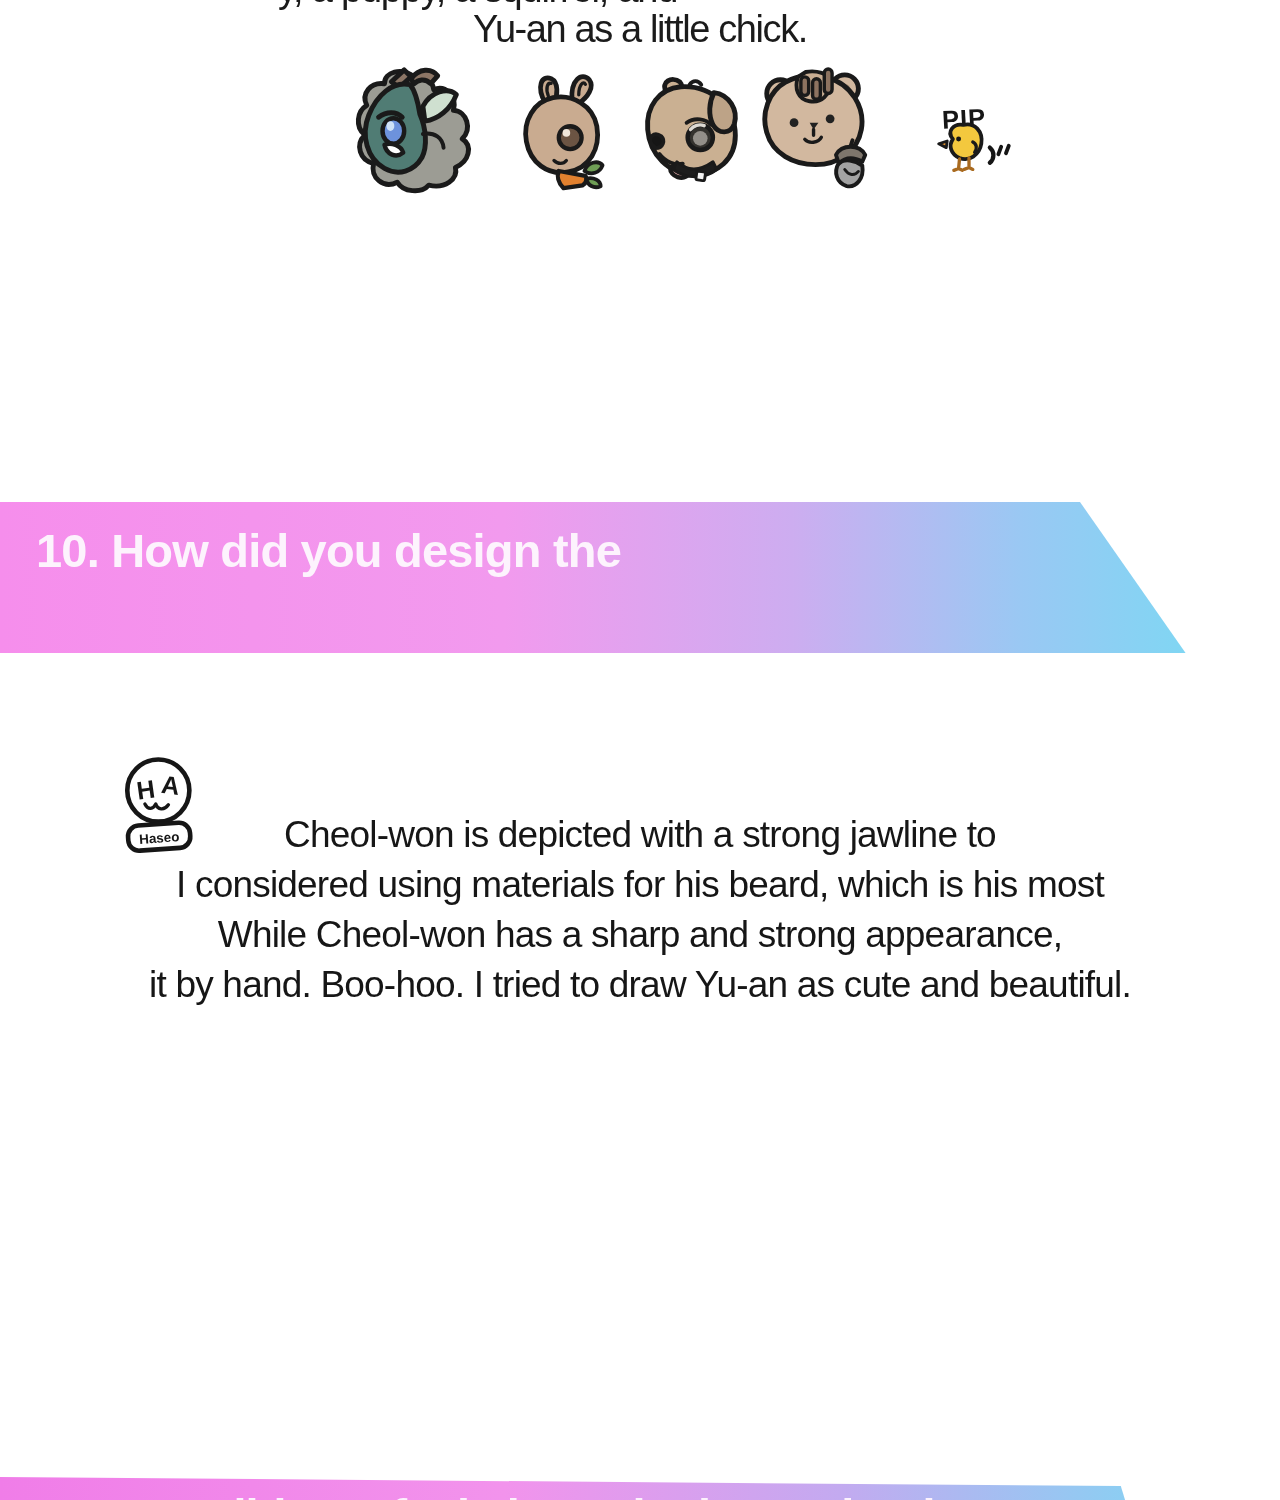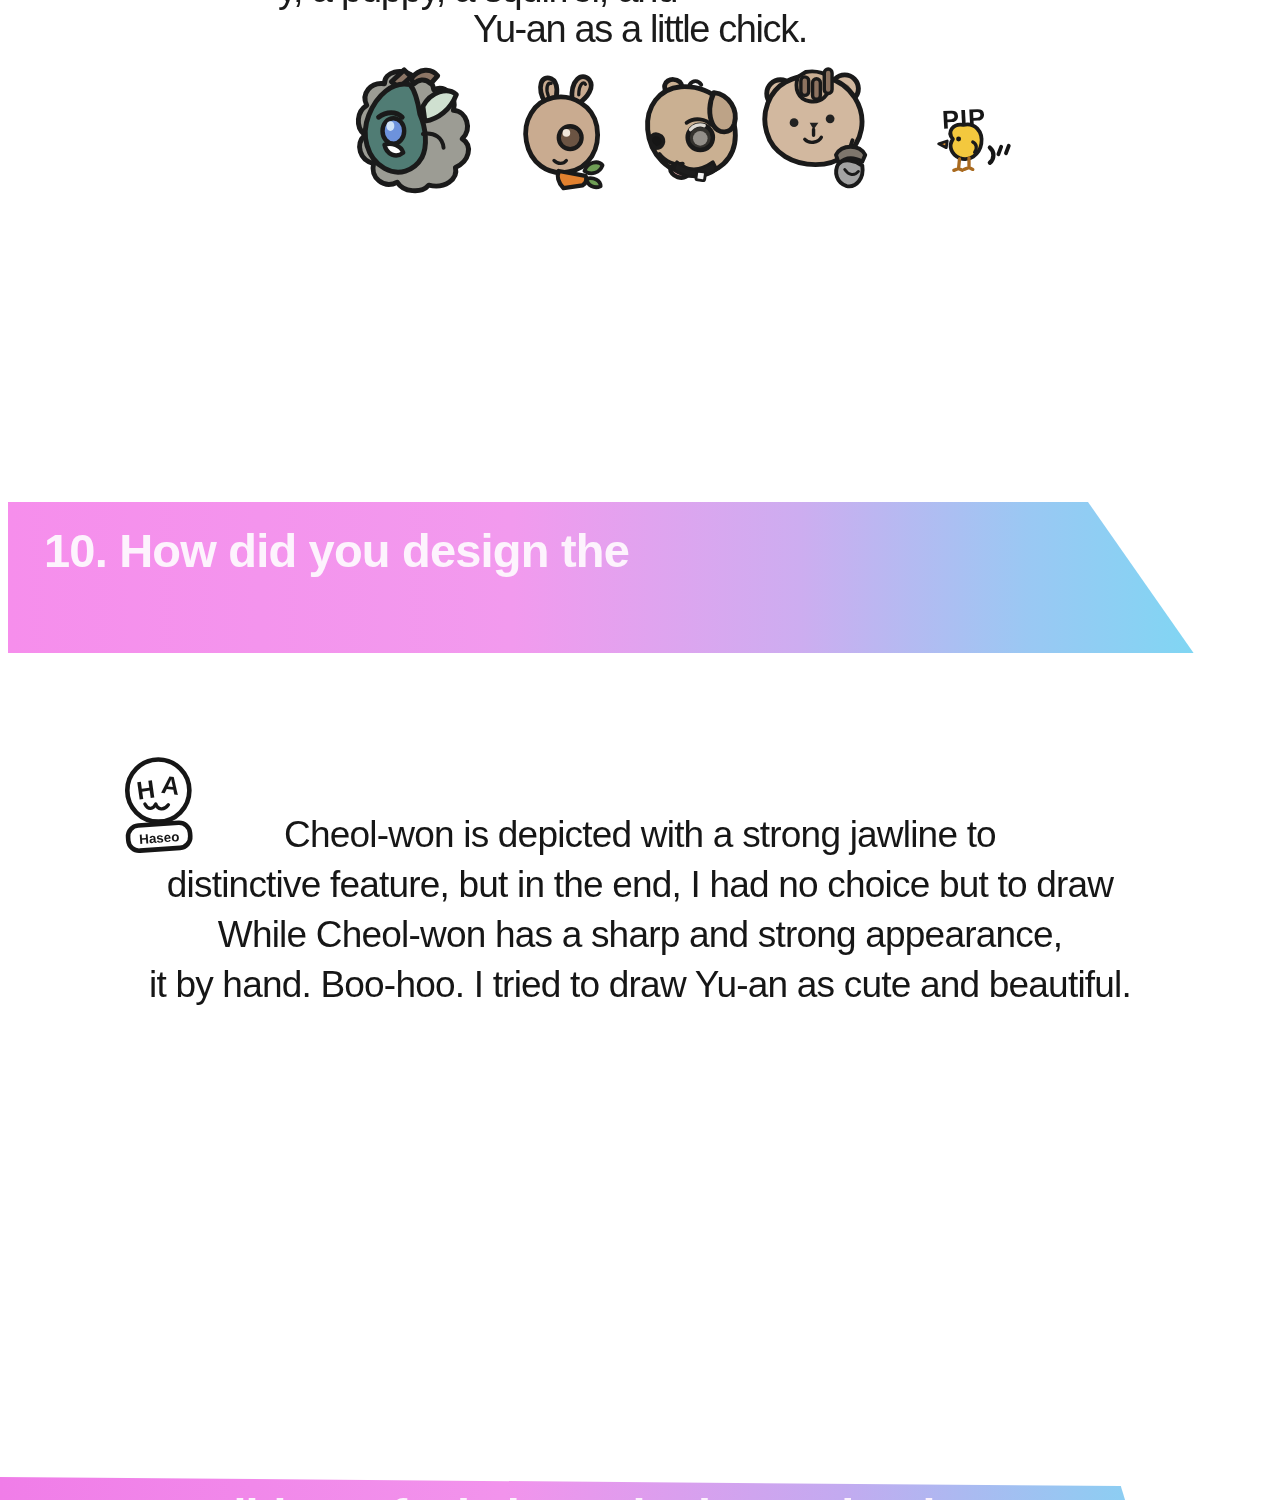--- a/index.html
+++ b/index.html
@@ -10,21 +10,21 @@
   .clipped-top{
     position:absolute; top:-33px; left:278px;
     font-size:38px; line-height:44px; letter-spacing:-1.2px; color:#1b1b1b; white-space:nowrap;
   }
   .intro-caption{
     position:absolute; top:6px; left:0; width:100%; text-align:center;
     font-size:38px; line-height:46px; letter-spacing:-1.4px; color:#1b1b1b;
   }
   .doodle{ position:absolute; }
   .q-banner{
-    position:absolute; top:502px; left:8px; width:1200px; height:151px;
+    position:absolute; top:502px; left:0; width:1200px; height:151px;
     background:linear-gradient(90deg,#f68eec 0%,#f29aee 42%,#cdadf0 66%,#9ac8f3 85%,#7ed7f3 100%);
     clip-path:polygon(0 0, 90% 0, 98.8% 100%, 0 100%);
   }
   .q-banner-text{
     padding:20px 0 0 36px; color:#fdf3fd; font-weight:bold;
     font-size:47px; line-height:58px; letter-spacing:-0.8px;
   }
   .answer-text{
     position:absolute; top:810px; left:0; width:1280px; text-align:center;
     font-size:37px; line-height:50px; letter-spacing:-0.8px; color:#161616;
@@ -153,21 +153,21 @@
       <path fill="none" stroke-width="4" d="M32,56 C36,64 42,62 45,56 C47,63 55,64 60,57"></path>
       <rect x="12" y="80" width="74" height="30" rx="13" fill="#ffffff" stroke-width="5.5" transform="rotate(-4 49 95)"></rect>
     </g>
     <text x="22" y="50" font-size="30" font-weight="bold" fill="#161616" transform="rotate(-8 30 38)">H</text>
     <text x="52" y="44" font-size="30" font-weight="bold" fill="#161616" transform="rotate(7 62 32)">A</text>
     <text x="49" y="102" font-size="16" font-weight="bold" fill="#161616" text-anchor="middle" transform="rotate(-4 49 95)">Haseo</text>
   </svg>
 
   <div class="answer-text">
     <div>Cheol-won is depicted with a strong jawline to</div>
-    <div>distinctive feature, but in the end, I had no choice but to draw</div>
+    <div>I considered using materials for his beard, which is his most</div>
     <div>While Cheol-won has a sharp and strong appearance,</div>
     <div>it by hand. Boo-hoo. I tried to draw Yu-an as cute and beautiful.</div>
   </div>
 
   <div class="next-banner">
     <div class="next-banner-text">11. How did you feel about the last episode?</div>
   </div>
 
 </div>
 

